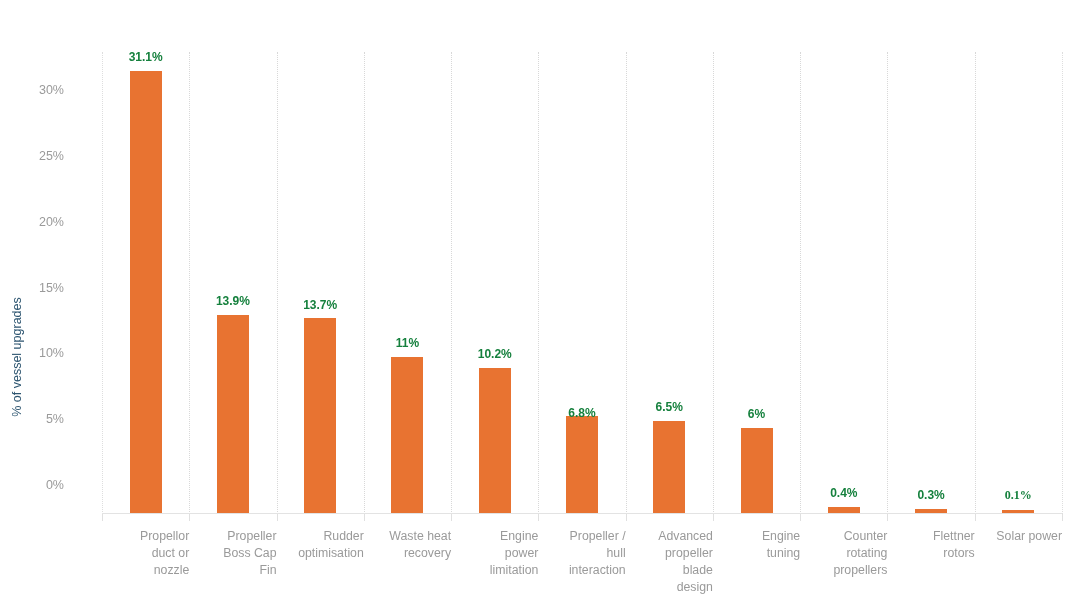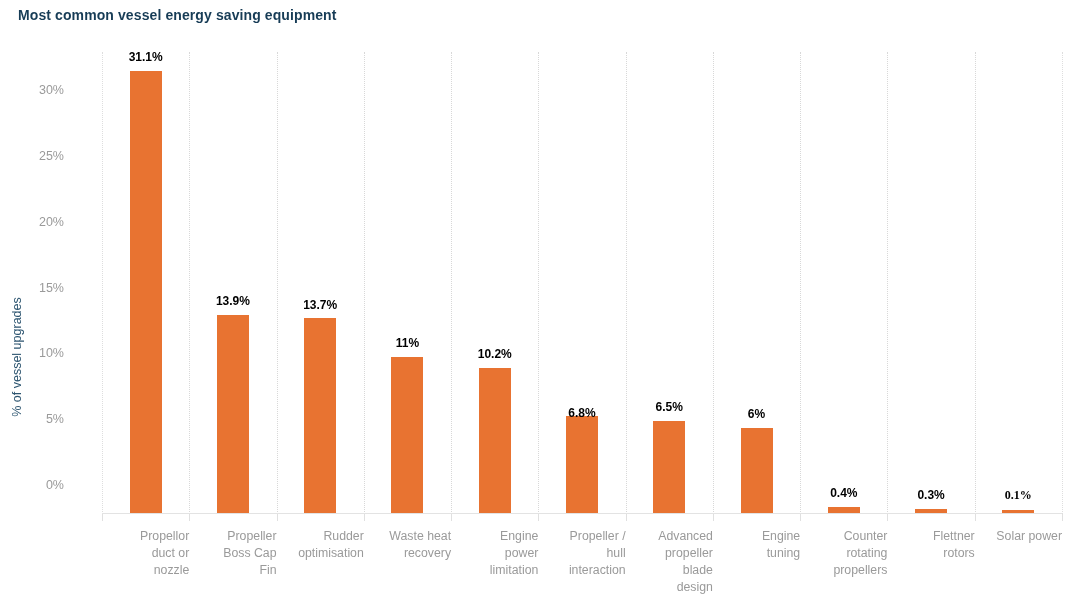--- a/index.html
+++ b/index.html
@@ -97,41 +97,40 @@
   
   .bar {
     position: absolute;
     background: #e87331;
   }
   .bar-value {
     position: absolute;
     text-align: center;
     font-size: 12px;
     font-weight: bold;
-    color: #000000;
+    color: #15803d;
     white-space: nowrap;
     transform: translateY(-100%);
   }
 
   
   .cat-label {
     position: absolute;
     top: 528px;
     text-align: right;
     font-size: 12.3px;
     line-height: 17px;
     color: #9a9a9a;
   }
 </style>
 </head>
 <body>
 
 <div id="root">
 
-  <div id="chart-title">Most common vessel energy saving equipment</div>
 
   <div id="y-axis-title">% of vessel upgrades</div>
 
   <div id="y-tick-labels">
       <div class="ytick-label" style="top: 485px;">0%</div>
       <div class="ytick-label" style="top: 419.2px;">5%</div>
       <div class="ytick-label" style="top: 353.4px;">10%</div>
       <div class="ytick-label" style="top: 287.6px;">15%</div>
       <div class="ytick-label" style="top: 221.8px;">20%</div>
       <div class="ytick-label" style="top: 156px;">25%</div>

